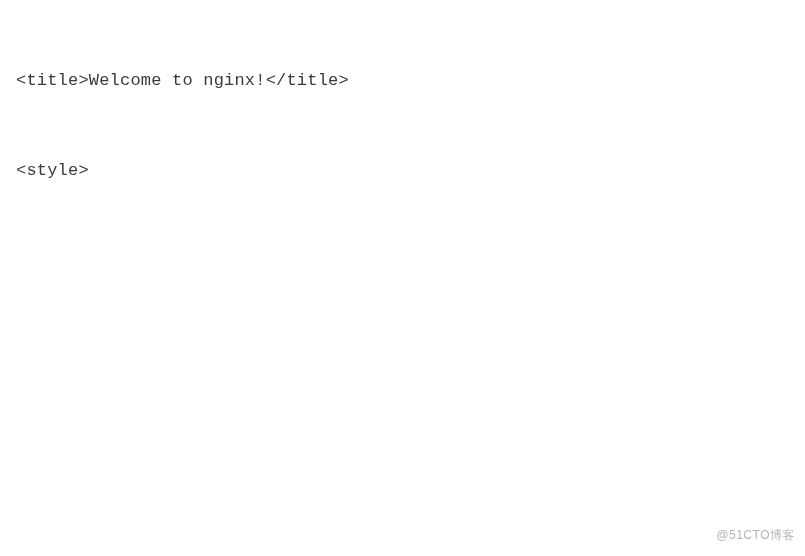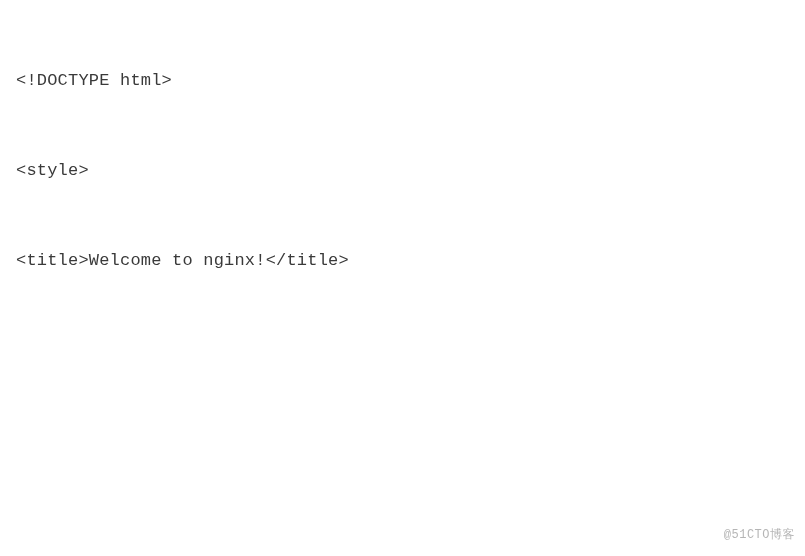--- a/index.html
+++ b/index.html
@@ -22,34 +22,33 @@
     word-break: break-word;
     letter-spacing: 0.2px;
   }
   .line {
     display: block;
   }
   .watermark {
     position: absolute;
     right: 10px;
     bottom: 6px;
-    font-family: Liberation Mono, monospace;
+    font-family: Liberation Sans, sans-serif;
     font-size: 12px;
     color: rgba(120,120,120,0.55);
     letter-spacing: 0.5px;
     pointer-events: none;
   }
 </style>
 </head>
 <body>
 
 <div class="terminal">
-  <span class="line">&lt;!DOCTYPE html&gt;</span>
+  <span class="line">&lt;title&gt;Welcome to nginx!&lt;/title&gt;</span>
   <span class="line">&lt;style&gt;</span>
-  <span class="line">&lt;title&gt;Welcome to nginx!&lt;/title&gt;</span>
   
   
   
   
   
   
   
   
   
   

